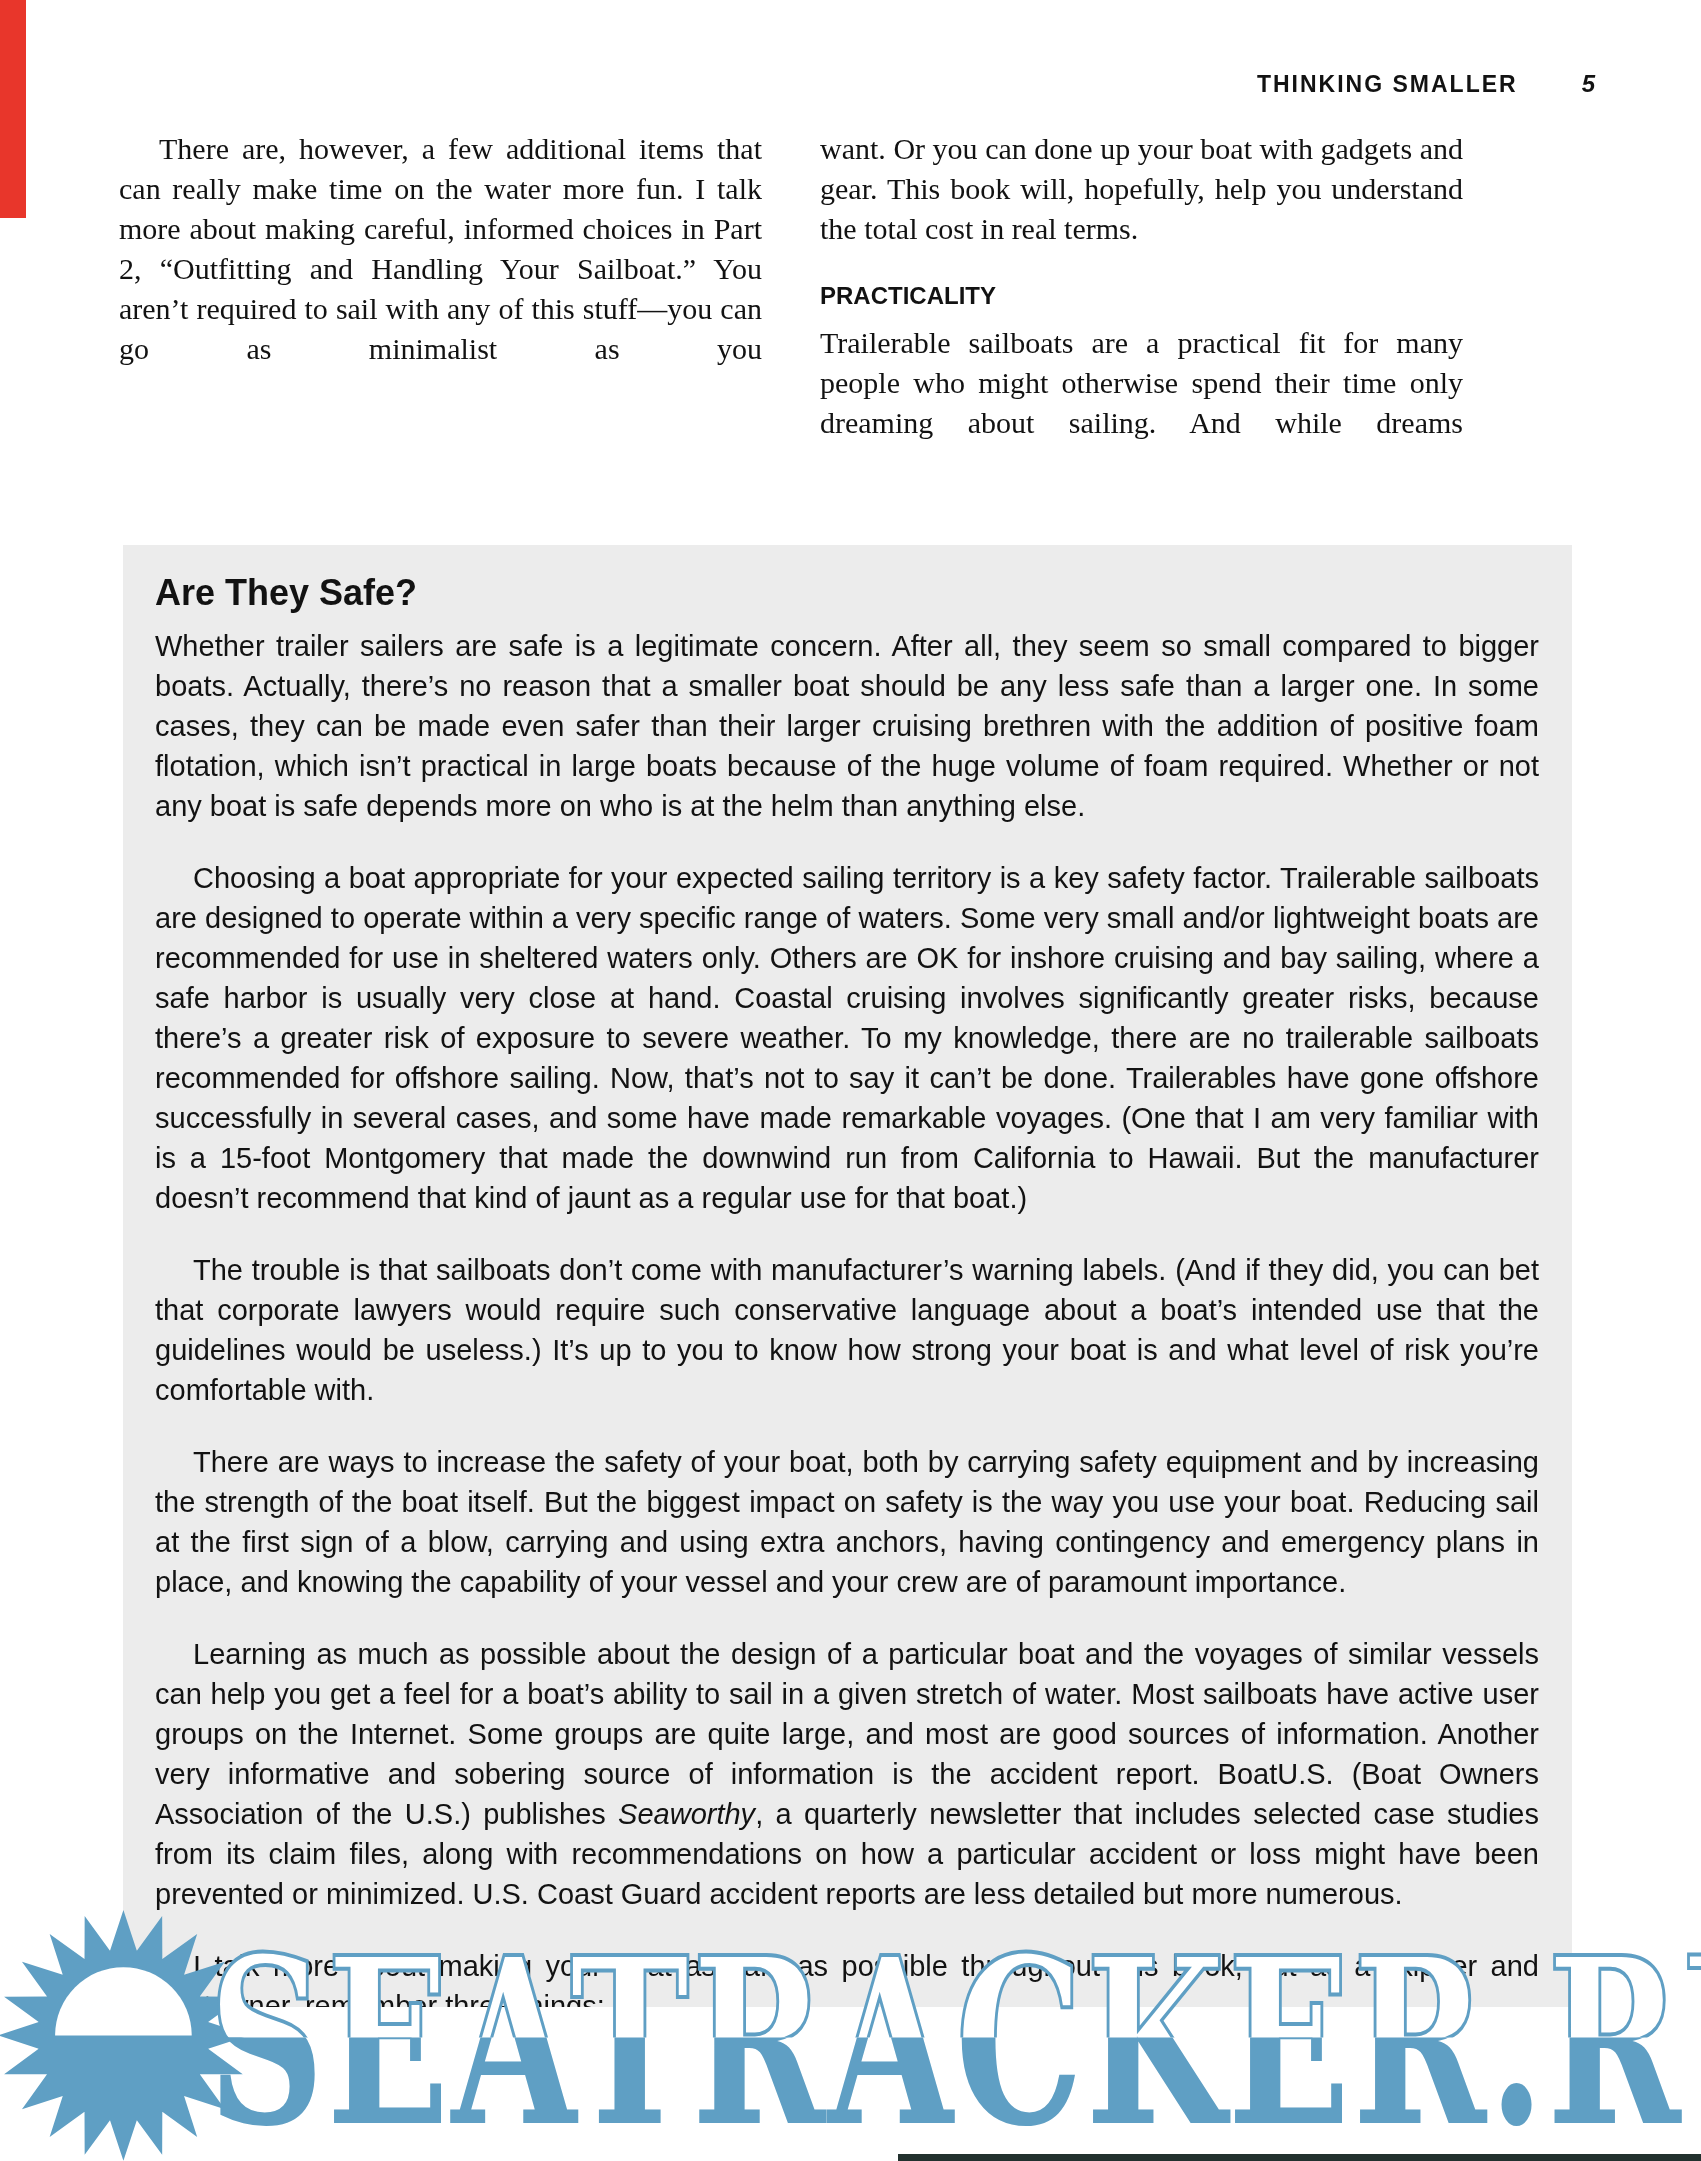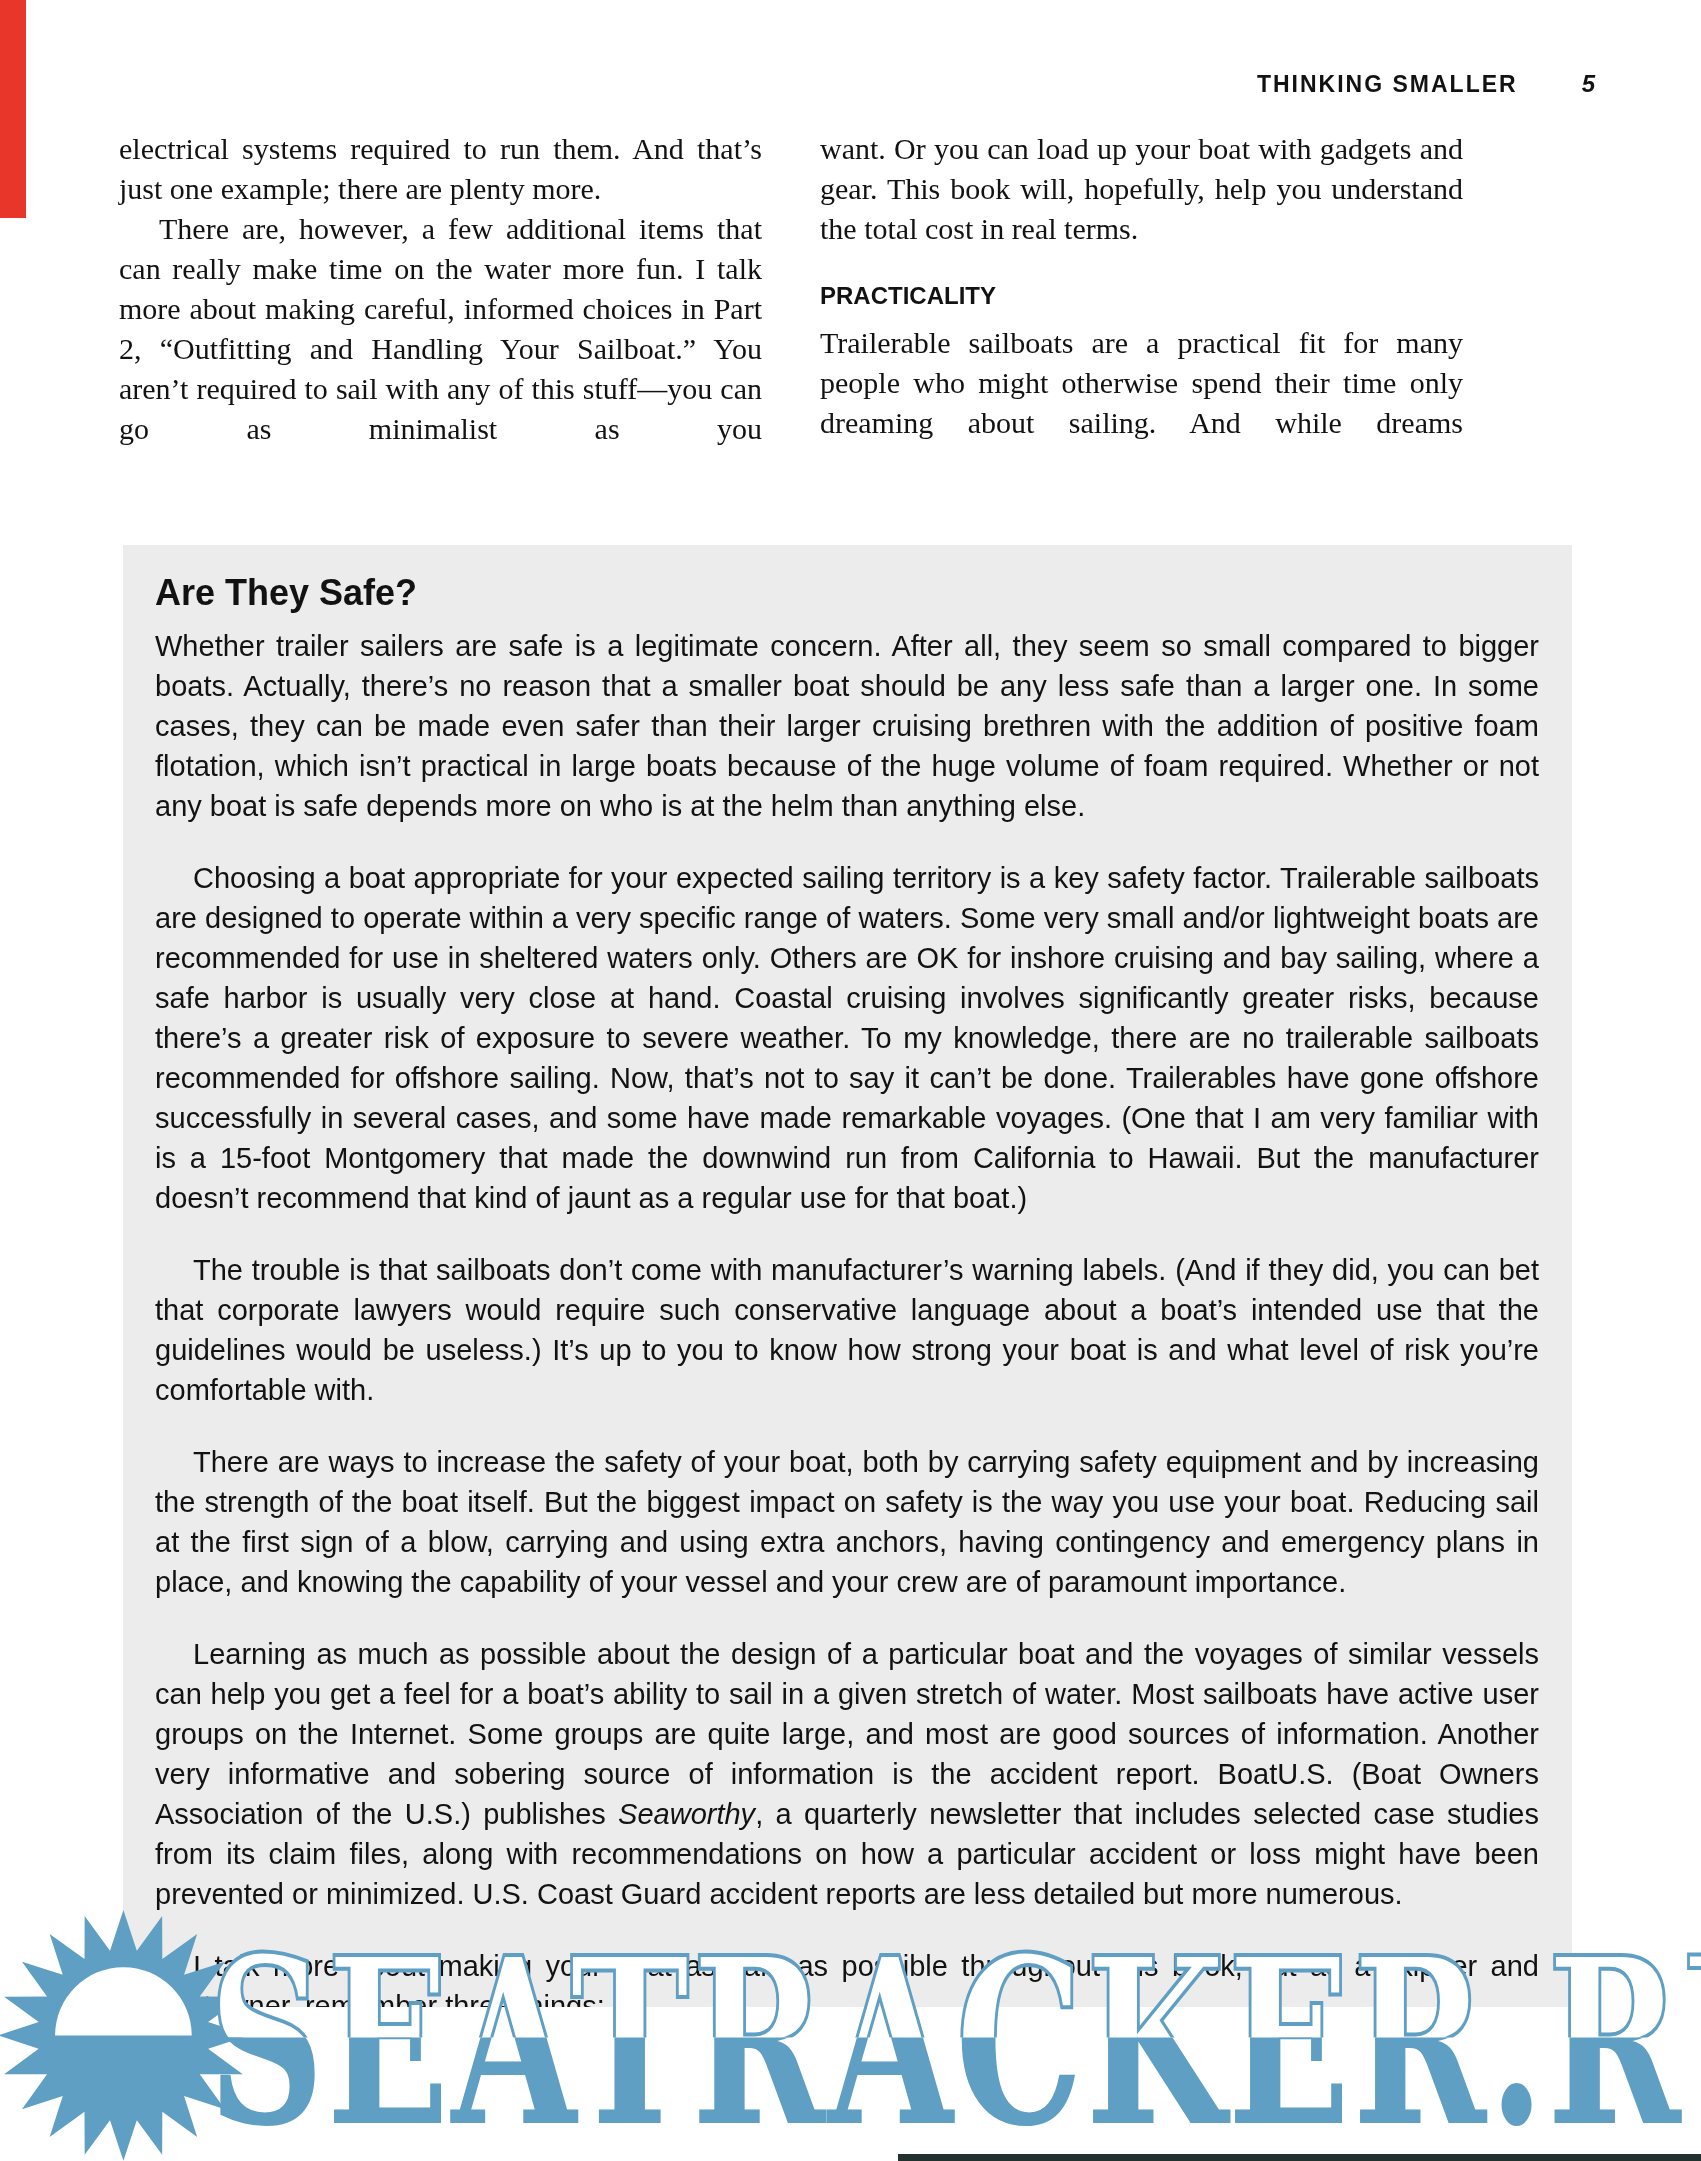--- a/index.html
+++ b/index.html
@@ -57,26 +57,25 @@
 <div class="page">
 
   <div class="ribbon"></div>
 
   <div class="runhead">
     <span class="title">THINKING SMALLER</span>
     <span class="folio">5</span>
   </div>
 
   <div class="col col-left">
-    <p>electrical systems required to run them. And that’s just one example; there are plenty more.</p>
     <p class="indent cont">There are, however, a few additional items that can really make time on the water more fun. I talk more about making careful, informed choices in Part 2, “Outfitting and Handling Your Sailboat.” You aren’t required to sail with any of this stuff—you can go as minimalist as you</p>
   </div>
 
   <div class="col col-right">
-    <p>want. Or you can load up your boat with gadgets and gear. This book will, hopefully, help you understand the total cost in real terms.</p>
+    <p>want. Or you can done up your boat with gadgets and gear. This book will, hopefully, help you understand the total cost in real terms.</p>
     <h2 class="sect-head">PRACTICALITY</h2>
     <p class="cont">Trailerable sailboats are a practical fit for many people who might otherwise spend their time only dreaming about sailing. And while dreams</p>
   </div>
 
   <div class="graybox">
     <h2>Are They Safe?</h2>
     <p>Whether trailer sailers are safe is a legitimate concern. After all, they seem so small compared to bigger boats. Actually, there’s no reason that a smaller boat should be any less safe than a larger one. In some cases, they can be made even safer than their larger cruising brethren with the addition of positive foam flotation, which isn’t practical in large boats because of the huge volume of foam required. Whether or not any boat is safe depends more on who is at the helm than anything else.</p>
     <p class="indent">Choosing a boat appropriate for your expected sailing territory is a key safety factor. Trailerable sailboats are designed to operate within a very specific range of waters. Some very small and/or lightweight boats are recommended for use in sheltered waters only. Others are OK for inshore cruising and bay sailing, where a safe harbor is usually very close at hand. Coastal cruising involves significantly greater risks, because there’s a greater risk of exposure to severe weather. To my knowledge, there are no trailerable sailboats recommended for offshore sailing. Now, that’s not to say it can’t be done. Trailerables have gone offshore successfully in several cases, and some have made remarkable voyages. (One that I am very familiar with is a 15-foot Montgomery that made the downwind run from California to Hawaii. But the manufacturer doesn’t recommend that kind of jaunt as a regular use for that boat.)</p>
     <p class="indent">The trouble is that sailboats don’t come with manufacturer’s warning labels. (And if they did, you can bet that corporate lawyers would require such conservative language about a boat’s intended use that the guidelines would be useless.) It’s up to you to know how strong your boat is and what level of risk you’re comfortable with.</p>
     <p class="indent">There are ways to increase the safety of your boat, both by carrying safety equipment and by increasing the strength of the boat itself. But the biggest impact on safety is the way you use your boat. Reducing sail at the first sign of a blow, carrying and using extra anchors, having contingency and emergency plans in place, and knowing the capability of your vessel and your crew are of paramount importance.</p>

